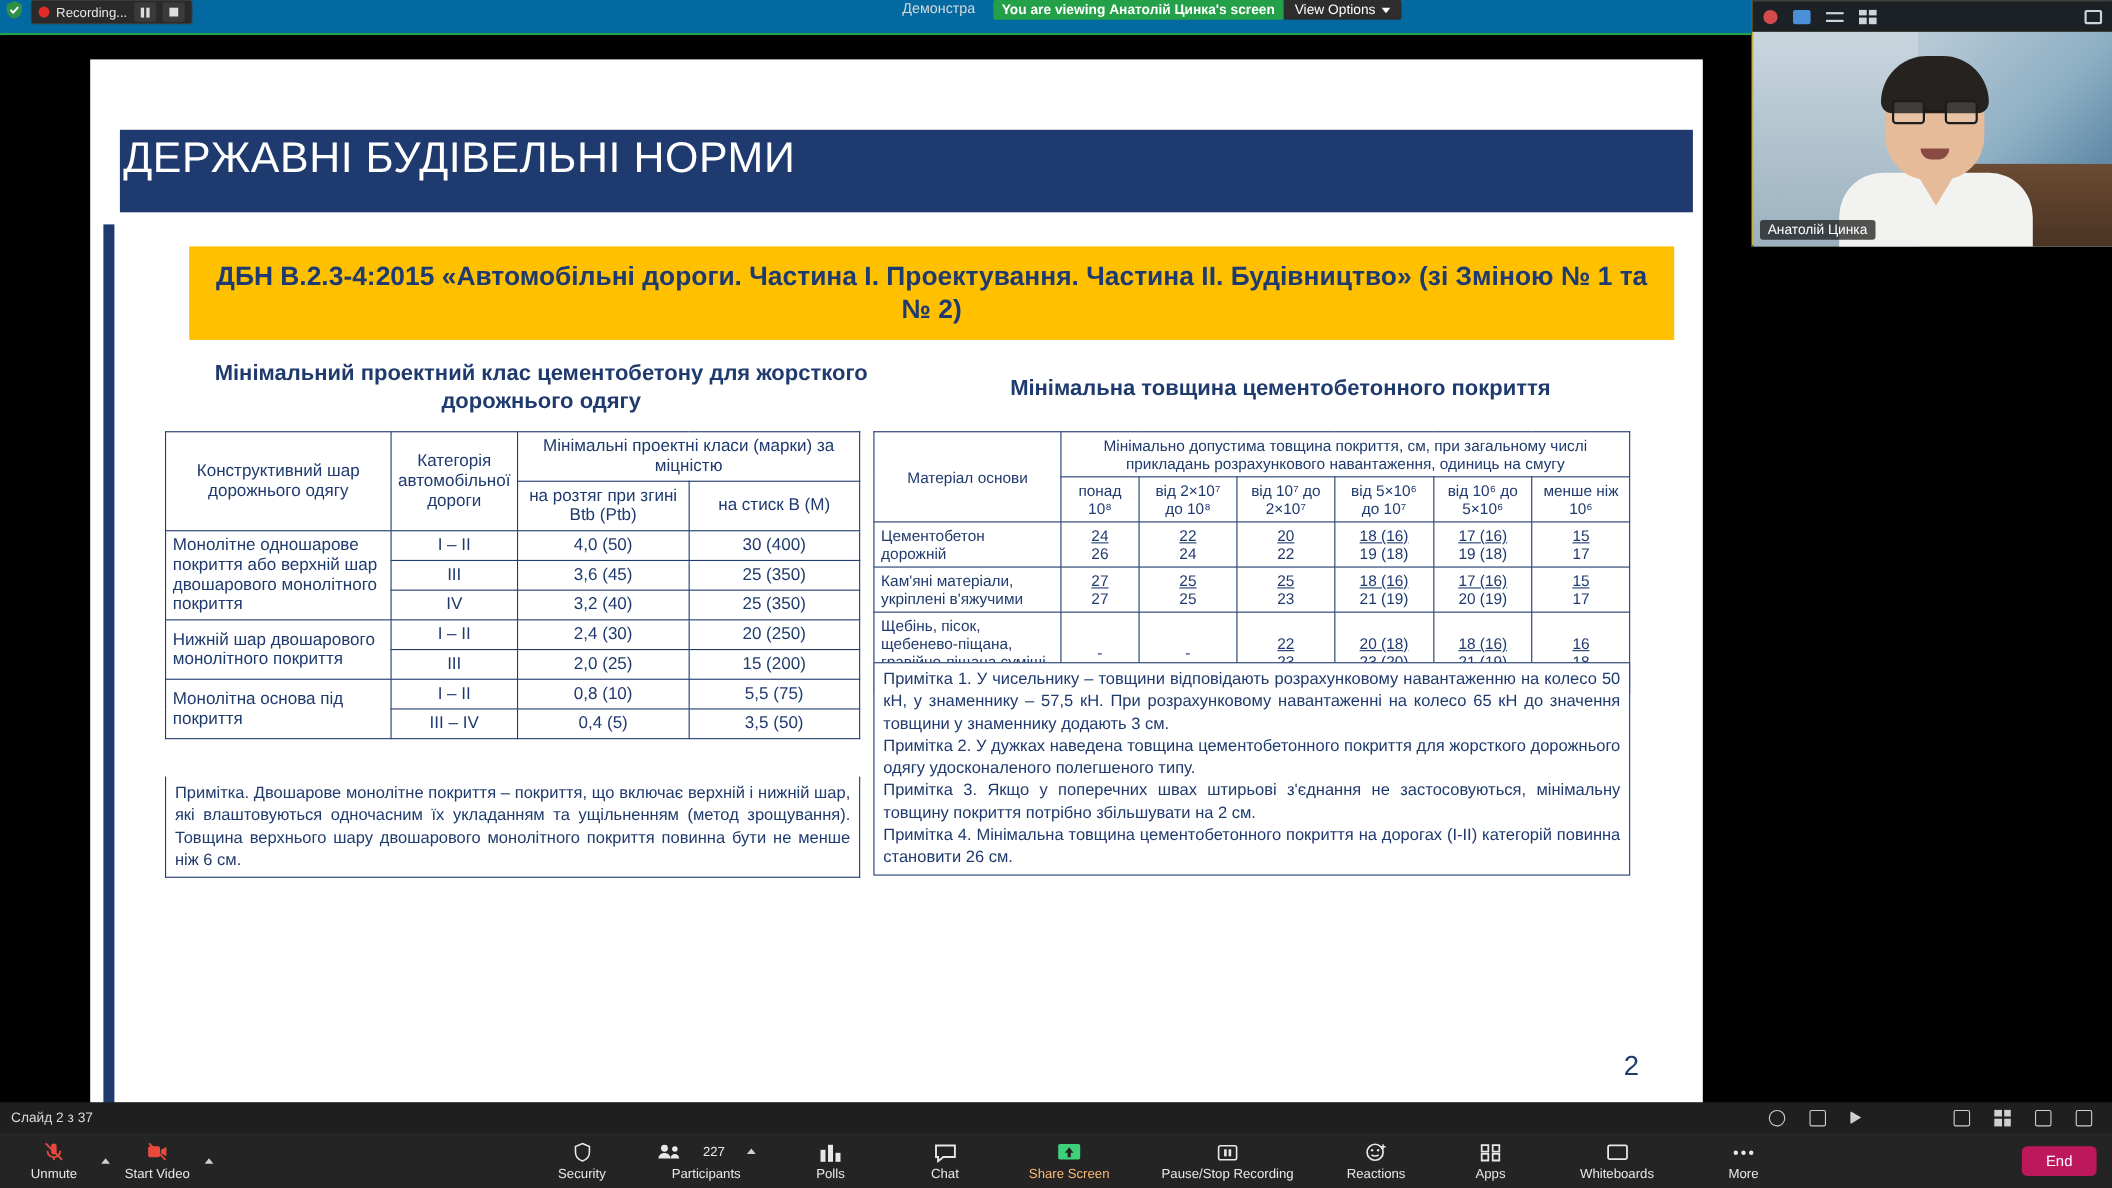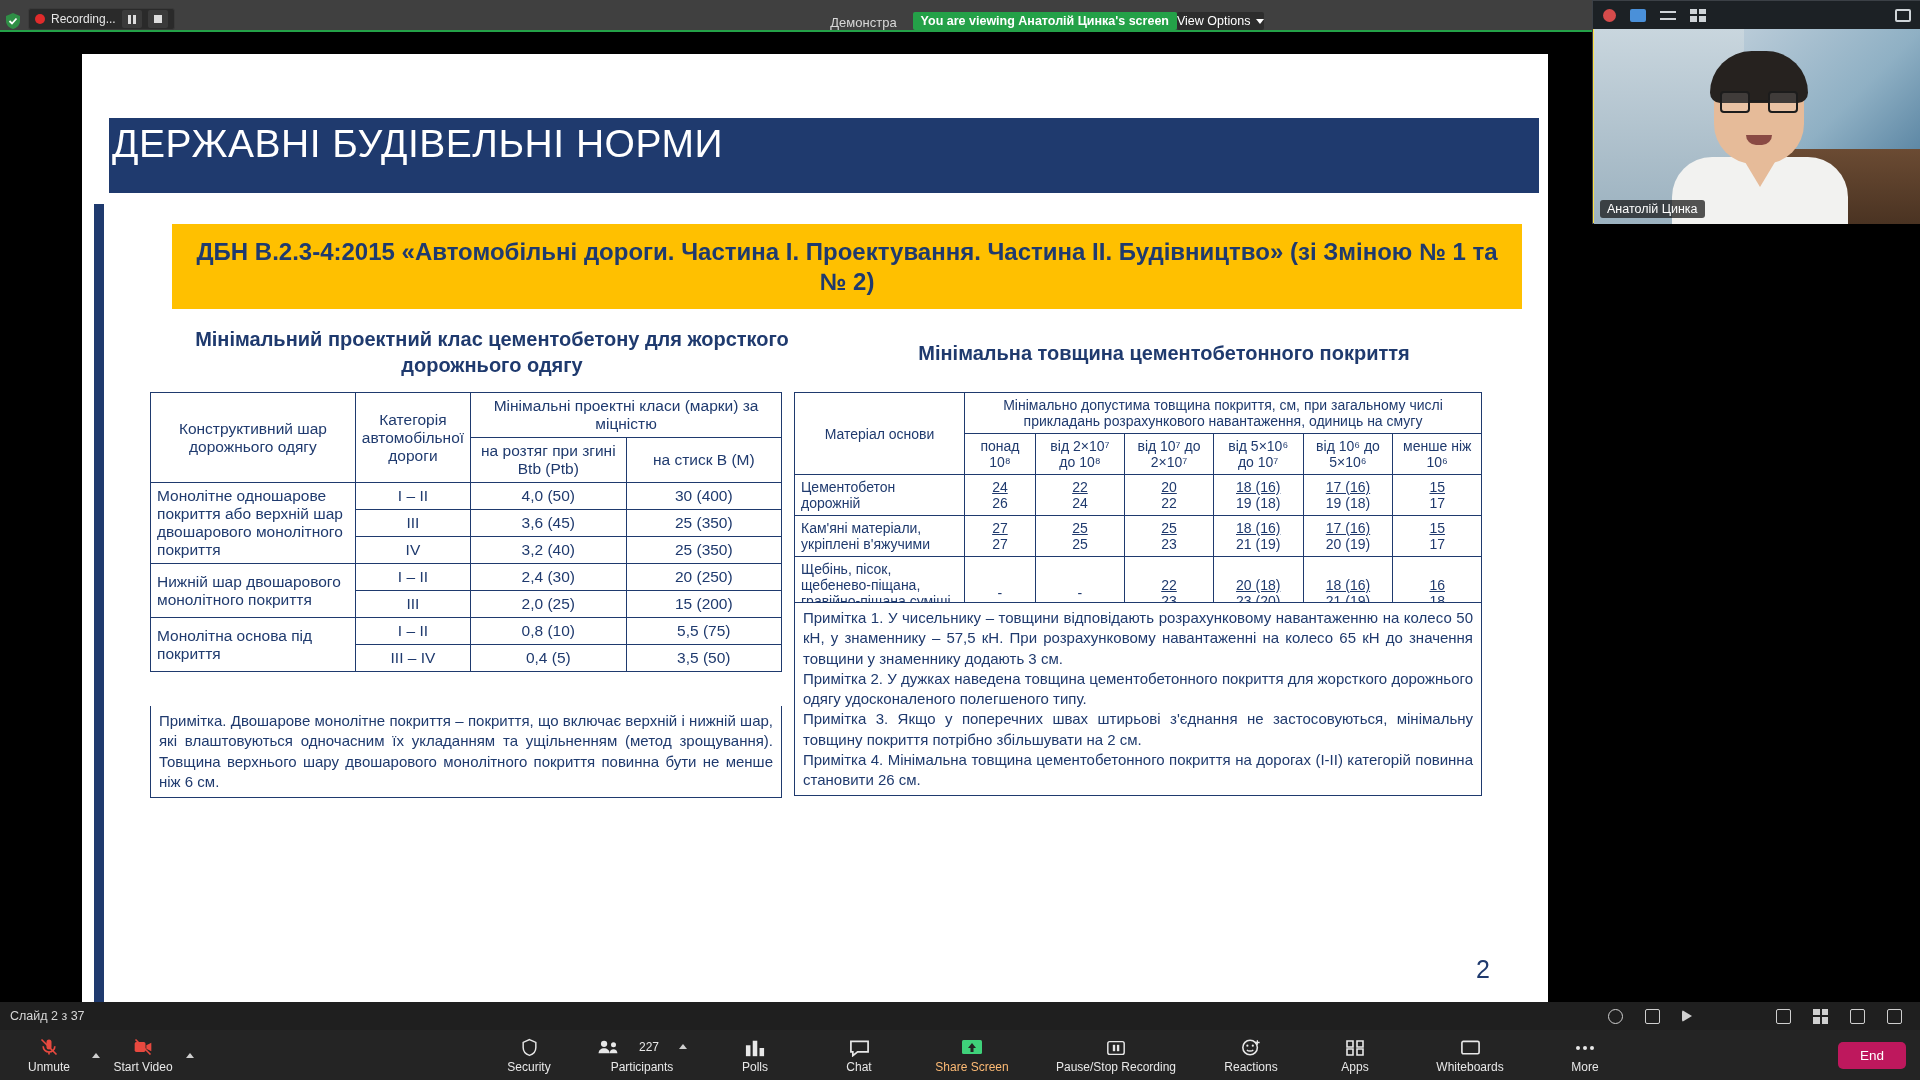--- a/index.html
+++ b/index.html
@@ -7,42 +7,42 @@
   body {
     width:1920px; height:1080px; overflow:hidden;
     background:#1a1a1a;
     font-family:"Liberation Sans", sans-serif;
     position:relative;
   }
 
   
   #zoom-top-bar{
     position:absolute; left:0; top:0; width:1920px; height:30px;
-    background:#404040; display:flex; align-items:flex-end;
+    background:#0369a1; display:flex; align-items:flex-start;
   }
   .rec-pill{
     display:flex; align-items:center; gap:6px;
     background:#2a2a2a; border:1px solid #3a3a3a; border-radius:3px;
     height:22px; padding:0 6px; margin-left:6px;
   }
   .rec-dot{ width:10px;height:10px;border-radius:50%;background:#e02b2b; }
   .rec-label{ color:#e6e6e6; font-size:12px; }
   .rec-btn{ width:20px;height:18px;background:#3a3a3a;border-radius:2px;
             display:flex;align-items:center;justify-content:center;}
   .rec-btn .bars{ width:8px;height:9px; border-left:3px solid #ddd; border-right:3px solid #ddd;}
   .rec-btn .sq{ width:8px;height:8px;background:#ddd;}
   .shield-ico{ width:18px;height:18px; margin-left:4px; }
   .demo-text{ color:#d8d8d8; font-size:13px; }
   .viewing-banner{
     background:#24a148; color:#fff; font-size:12.5px; font-weight:bold;
     height:18px; display:flex;align-items:center; padding:0 8px; border-radius:2px;
   }
   .view-options{
     background:#2d2d2d; color:#fff; font-size:12.5px;
-    height:18px; display:flex;align-items:center; gap:6px; padding:0 0; border-radius:2px;
+    height:18px; display:flex;align-items:center; gap:6px; padding:0 10px; border-radius:2px;
   }
   .caret-d{ width:0;height:0;border-left:4px solid transparent;border-right:4px solid transparent;border-top:5px solid #fff;}
 
   
   #share-border{
     position:absolute; left:0; top:30px; width:1920px; height:980px;
     border:2px solid #24a148; pointer-events:none;
   }
 
   

